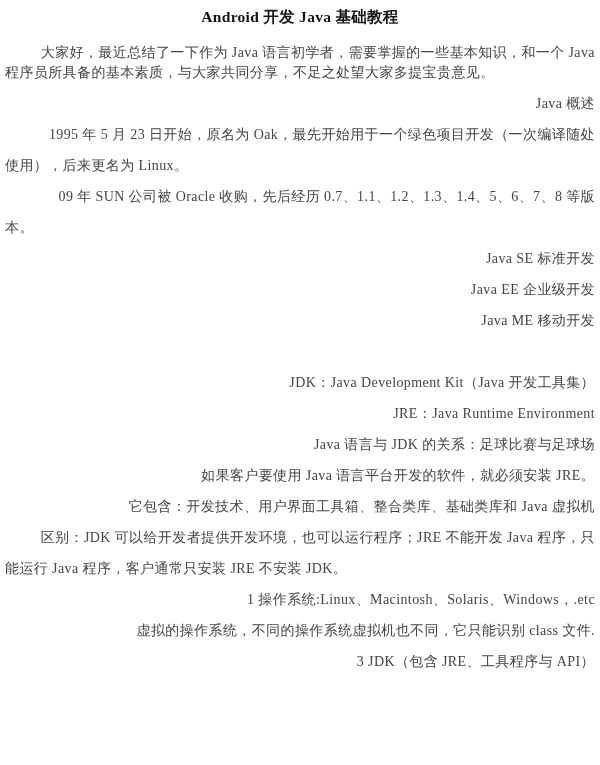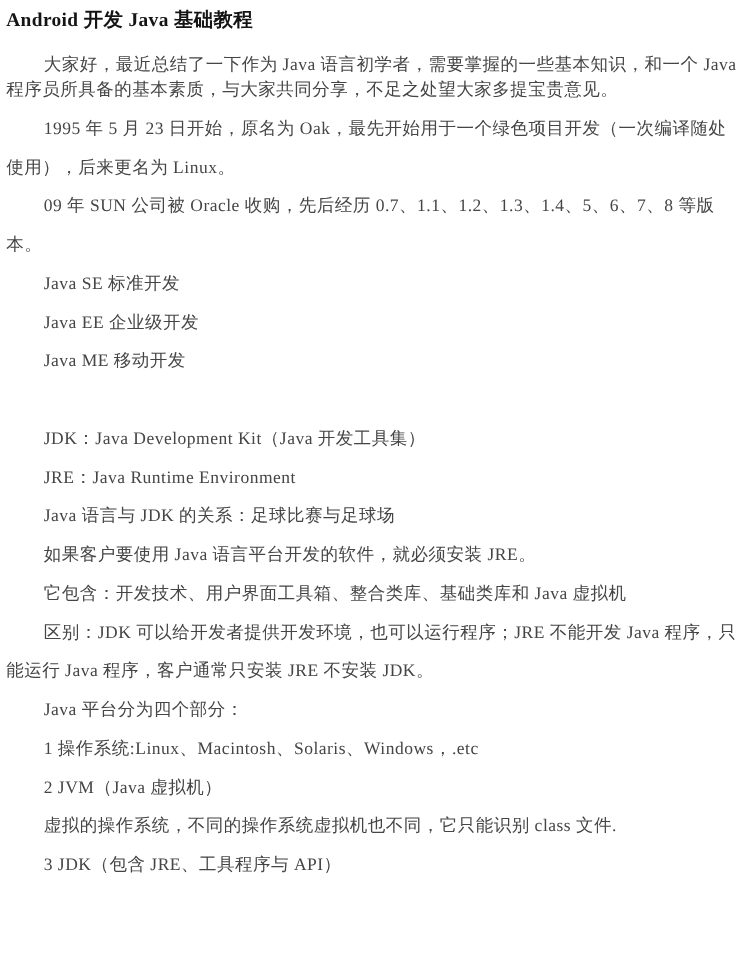--- a/index.html
+++ b/index.html
@@ -18,66 +18,67 @@
     font-family: "Liberation Serif", "DejaVu Serif", serif;
   }
   .doc-title {
     margin: 0;
     height: 37px;
     box-sizing: border-box;
     padding-top: 4px;
     line-height: 26px;
     font-size: 15.5px;
     font-weight: bold;
+    text-align: center;
     color: #141414;
     letter-spacing: 0.3px;
     white-space: pre;
     font-family: Liberation Serif, serif;
   }
   .doc-body {
     width: 100%;
   }
   .doc-line {
     height: 31px;
     line-height: 31px;
     font-size: 14px;
     color: #454545;
     letter-spacing: 0.4px;
     white-space: pre;
     overflow: visible;
   }
   .doc-line.indent {
     padding-left: 30px;
+    text-align: right;
   }
   .doc-line.tight {
     margin-top: -11px;
   }
 </style>
 </head>
 <body>
 
 <div class="page">
   <h1 class="doc-title">Android 开发 Java 基础教程</h1>
   <div class="doc-body" id="doc-body">
       <div class="doc-line indent">大家好，最近总结了一下作为 Java 语言初学者，需要掌握的一些基本知识，和一个 Java</div>
       <div class="doc-line tight">程序员所具备的基本素质，与大家共同分享，不足之处望大家多提宝贵意见。</div>
+      <div class="doc-line indent">Java 概述</div>
       <div class="doc-line indent">1995 年 5 月 23 日开始，原名为 Oak，最先开始用于一个绿色项目开发（一次编译随处</div>
       <div class="doc-line">使用），后来更名为 Linux。</div>
       <div class="doc-line indent">09 年 SUN 公司被 Oracle 收购，先后经历 0.7、1.1、1.2、1.3、1.4、5、6、7、8 等版</div>
       <div class="doc-line">本。</div>
       <div class="doc-line indent">Java SE 标准开发</div>
       <div class="doc-line indent">Java EE 企业级开发</div>
       <div class="doc-line indent">Java ME 移动开发</div>
       <div class="doc-line">&nbsp;</div>
       <div class="doc-line indent">JDK：Java Development Kit（Java 开发工具集）</div>
       <div class="doc-line indent">JRE：Java Runtime Environment</div>
       <div class="doc-line indent">Java 语言与 JDK 的关系：足球比赛与足球场</div>
       <div class="doc-line indent">如果客户要使用 Java 语言平台开发的软件，就必须安装 JRE。</div>
       <div class="doc-line indent">它包含：开发技术、用户界面工具箱、整合类库、基础类库和 Java 虚拟机</div>
       <div class="doc-line indent">区别：JDK 可以给开发者提供开发环境，也可以运行程序；JRE 不能开发 Java 程序，只</div>
       <div class="doc-line">能运行 Java 程序，客户通常只安装 JRE 不安装 JDK。</div>
-      <div class="doc-line indent">Java 平台分为四个部分：</div>
       <div class="doc-line indent">1 操作系统:Linux、Macintosh、Solaris、Windows，.etc</div>
-      <div class="doc-line indent">2 JVM（Java 虚拟机）</div>
       <div class="doc-line indent">虚拟的操作系统，不同的操作系统虚拟机也不同，它只能识别 class 文件.</div>
       <div class="doc-line indent">3 JDK（包含 JRE、工具程序与 API）</div>
     </div>
 </div>
 
 </body></html>

